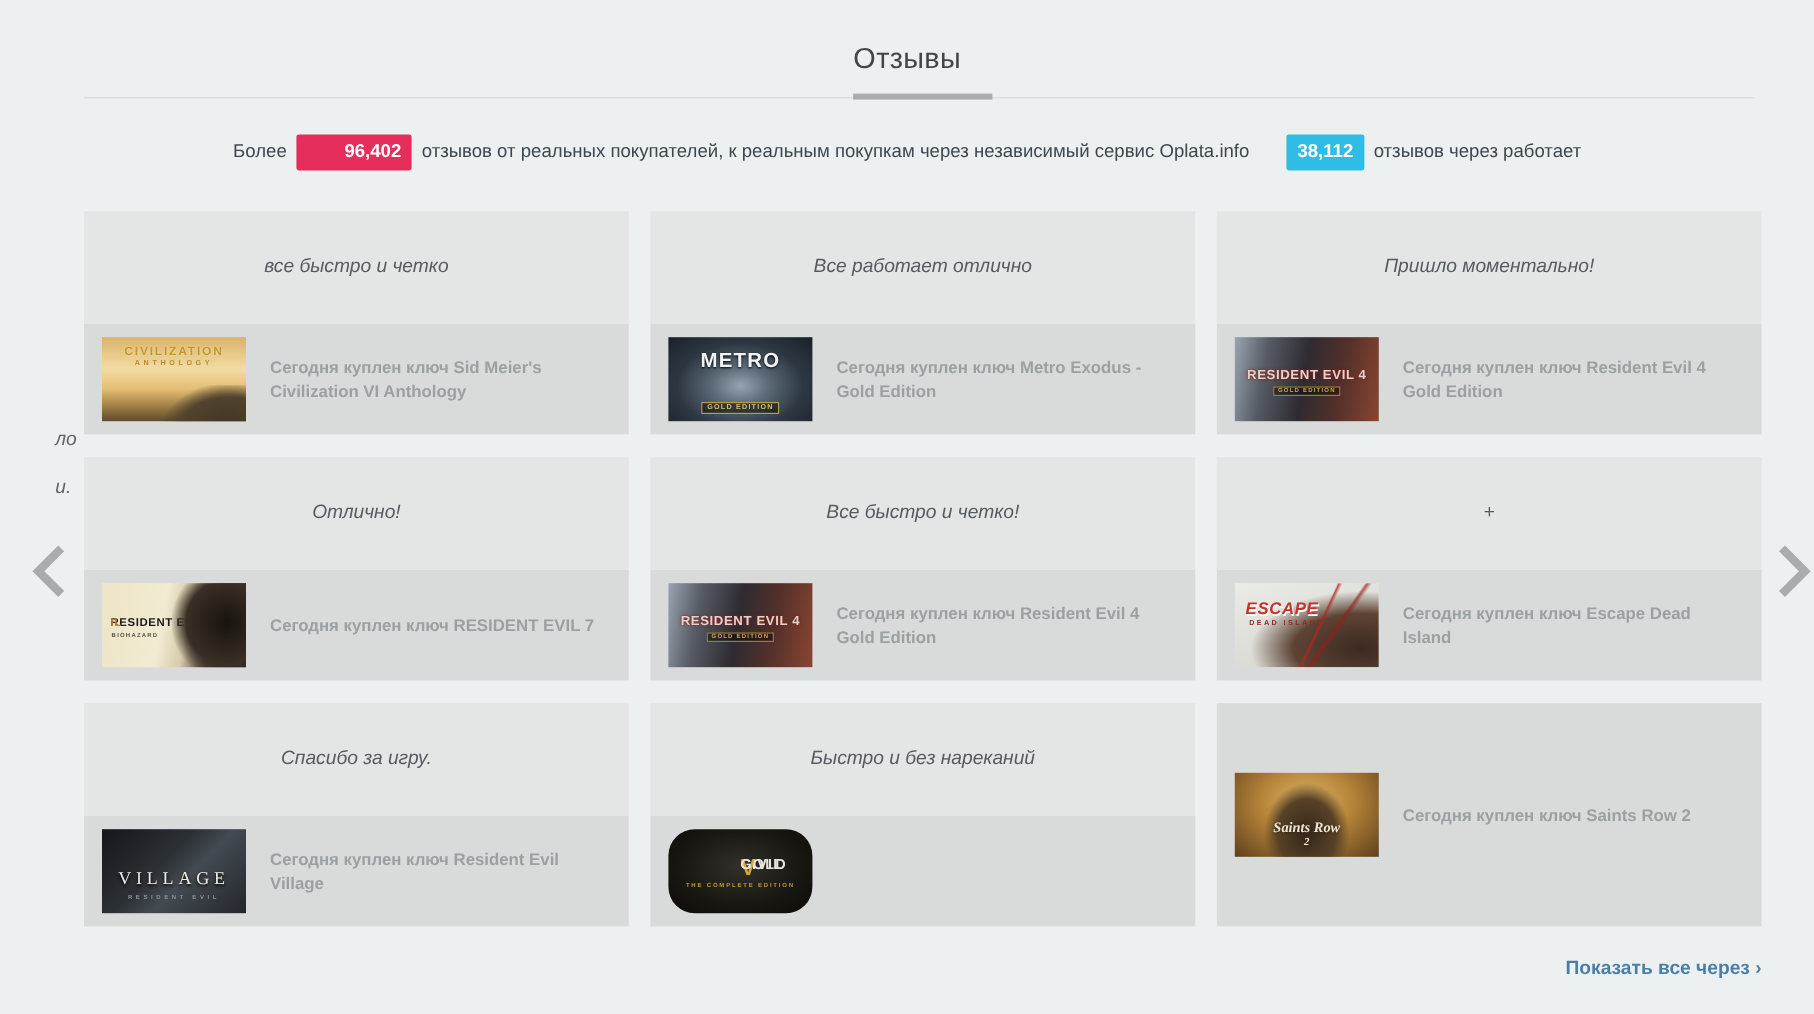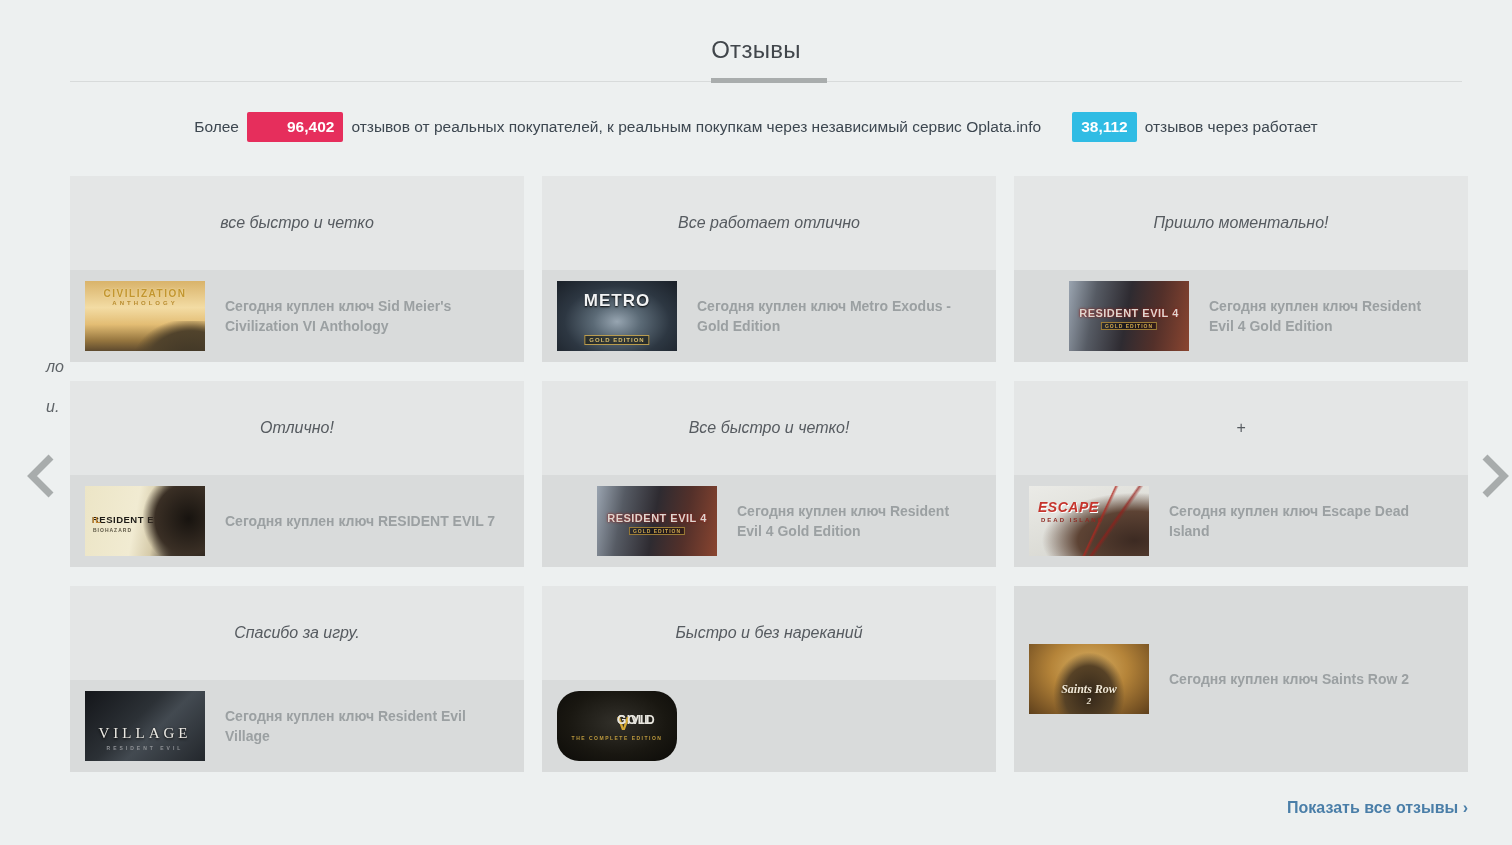--- a/index.html
+++ b/index.html
@@ -49,21 +49,21 @@
     letter-spacing:1.5px;color:#c2952f;text-shadow:0 0 2px #f7e6b0;}
   .civ6-t2{top:19px;left:0;width:100%;text-align:center;font-size:6px;font-weight:700;
     letter-spacing:3px;color:#b88c2e;}
 
   .th-metro{background:radial-gradient(ellipse at 50% 58%,#97a5b1 0%,#5b6a76 28%,#2d3742 62%,#1a2028 100%);}
   .metro-t1{top:10px;left:0;width:100%;text-align:center;font-size:17px;font-weight:700;
     letter-spacing:1px;color:#f2f3f4;text-shadow:0 1px 2px #000;}
   .metro-t2{bottom:6px;left:50%;transform:translateX(-50%);font-size:6px;font-weight:700;
     letter-spacing:1px;color:#d8bc6c;border:1px solid #b99b4e;padding:1px 4px;background:rgba(20,20,10,.55);}
 
-  .th-re4{background:linear-gradient(100deg,#9aa4b0 0%,#565b64 22%,#2e2b31 48%,#53302a 72%,#8a4530 100%);margin-left:40px;}
+  .th-re4{background:linear-gradient(100deg,#9aa4b0 0%,#565b64 22%,#2e2b31 48%,#53302a 72%,#8a4530 100%);}
   .re4-t1{top:26px;left:0;width:100%;text-align:center;font-size:11px;font-weight:700;
     letter-spacing:.5px;color:#ddd5cf;text-shadow:0 0 3px #8e1f1a,0 0 1px #8e1f1a;}
   .re4-t2{top:41px;left:50%;transform:translateX(-50%);font-size:5px;font-weight:700;
     letter-spacing:1px;color:#cfa84e;border:1px solid #9c7c36;padding:0 3px;background:rgba(0,0,0,.4);}
 
   .th-re7{background:linear-gradient(100deg,#ece5c6 0%,#f1ebd2 42%,#d6cbaa 58%,#4b4136 74%,#221d18 100%);}
   .th-re7::after{content:"";position:absolute;right:-8px;top:-6px;width:70px;height:86px;
     background:radial-gradient(ellipse at 65% 45%,#17130f 0%,#3a2f25 52%,rgba(60,50,40,0) 72%);}
   .re7-t1{top:28px;left:7px;font-size:9.5px;font-weight:700;letter-spacing:.5px;color:#1c1a16;}
   .re7-t1 .gold{color:#c08430;}
@@ -236,15 +236,15 @@
         <div class="thumb th-sr2">
           <span class="sr2-t1">Saints Row</span>
           <span class="sr2-t2">2</span>
         </div>
         <div class="ptext">Сегодня куплен ключ Saints Row 2</div>
       </div>
     </div>
 
   </div>
 
-  <div class="show-all">Показать все отзывы ›</div>
+  <div class="show-all">Показать все через ›</div>
 
 </div>
 
 </body></html>

